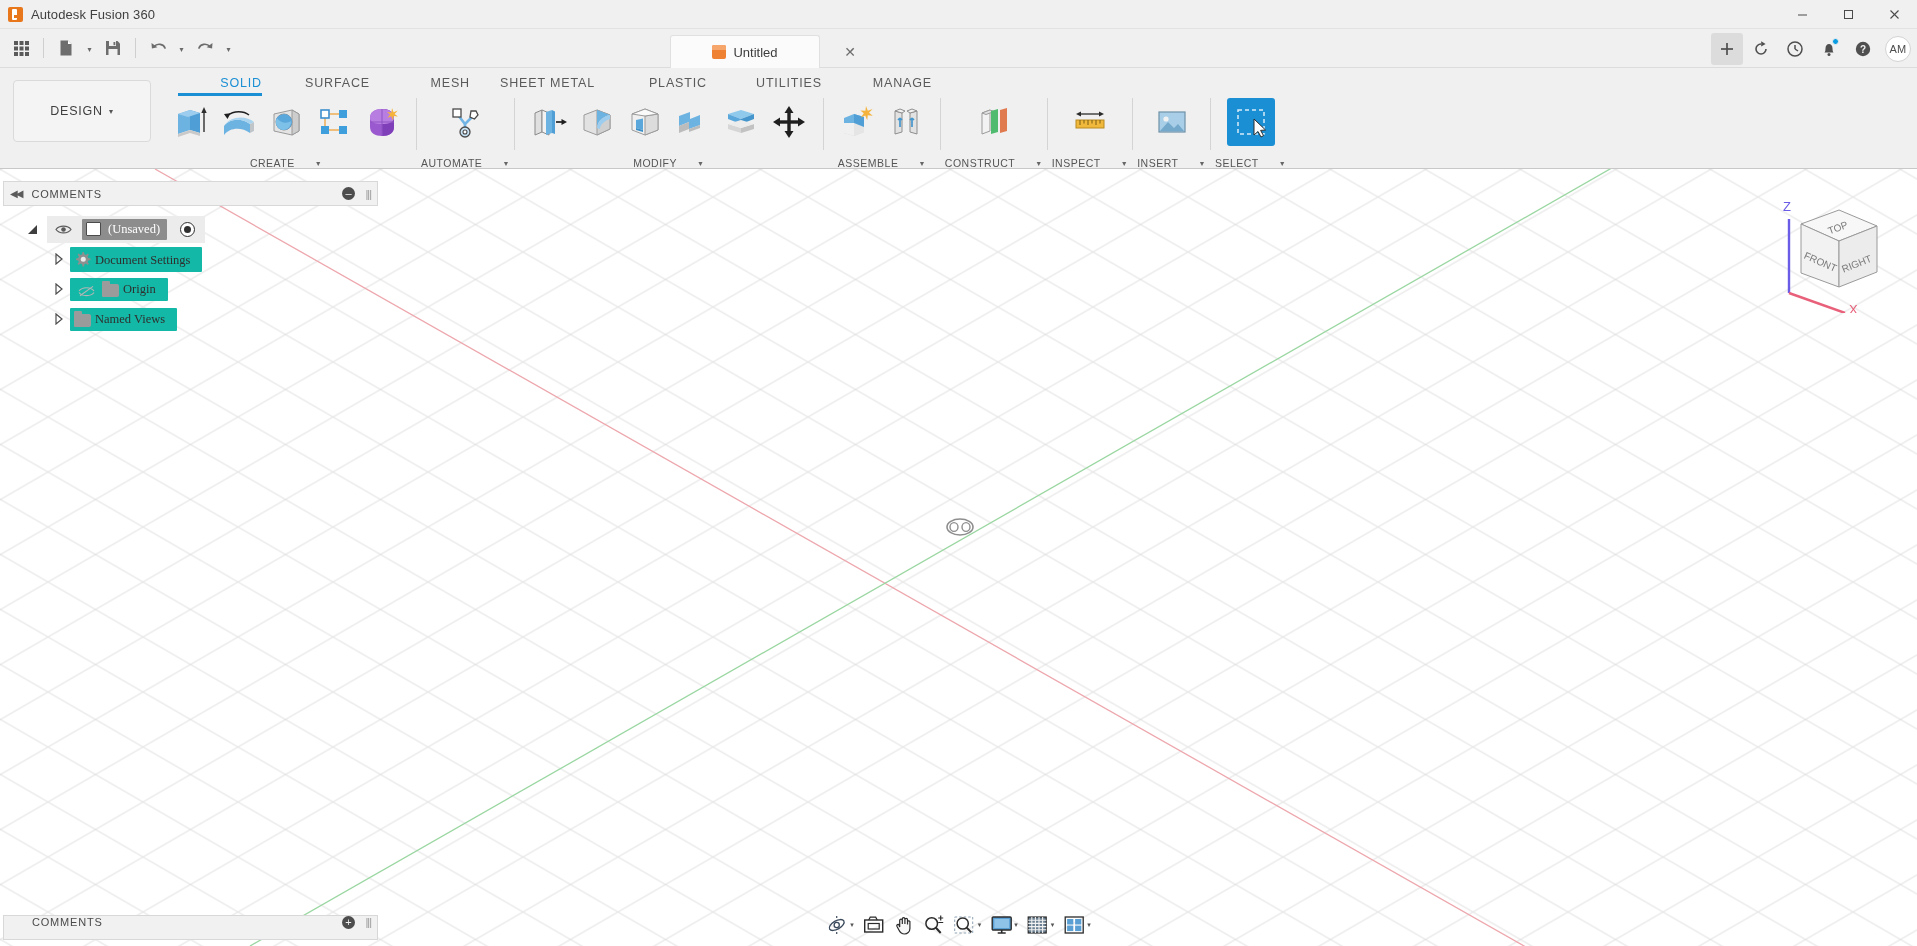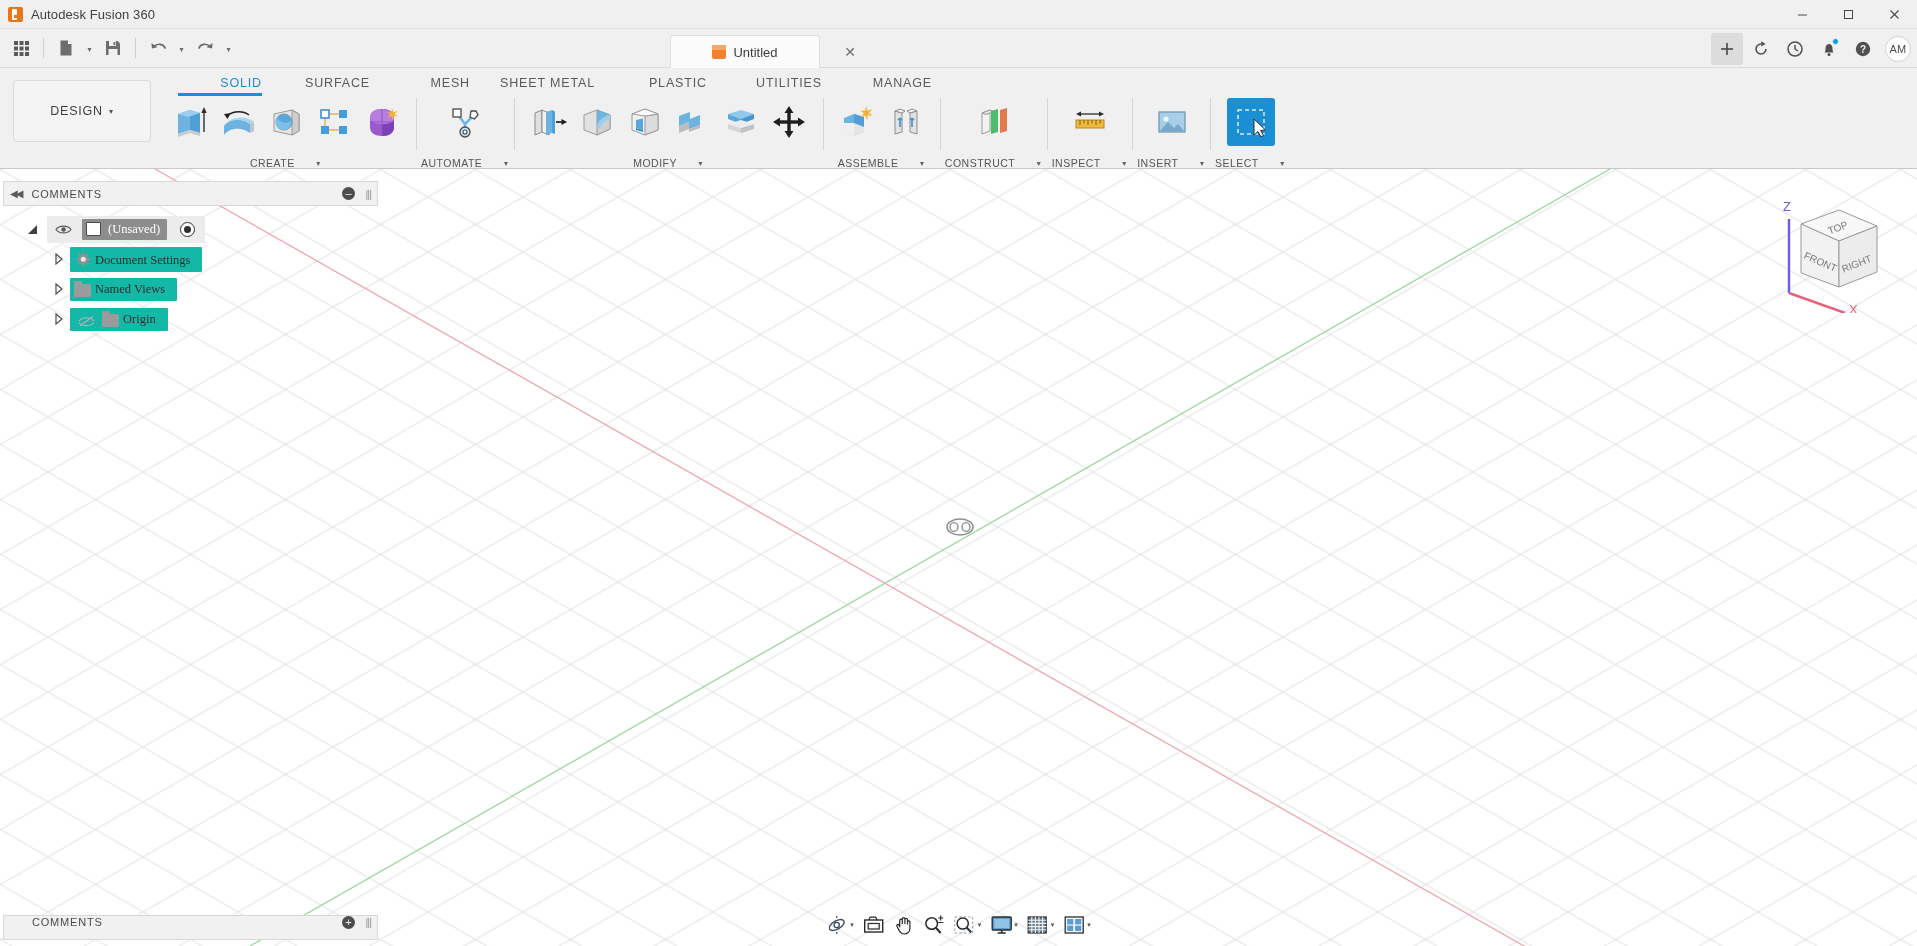--- a/index.html
+++ b/index.html
@@ -730,41 +730,41 @@
         </div>
       </div>
 
       <div class="trow" style="padding-left:45px">
         <span class="tarrow">
           <svg width="10" height="12" viewBox="0 0 10 12">
               <path d="M2 1 L8 6 L2 11 Z" fill="none" stroke="#4d4d4d" stroke-width="1.2"></path>
             </svg>
         </span>
         <div class="rowhl2">
-          <span class="folder"></span>
-          <span>Named Views</span>
-        </div>
-      </div>
-
-      <div class="trow" style="padding-left:45px">
-        <span class="tarrow">
-          <svg width="10" height="12" viewBox="0 0 10 12">
-              <path d="M2 1 L8 6 L2 11 Z" fill="none" stroke="#4d4d4d" stroke-width="1.2"></path>
-            </svg>
-        </span>
-        <div class="rowhl2">
           <span class="eye">
             <svg width="17" height="12" viewBox="0 0 17 12">
               <path d="M1 6 C4 1.6 13 1.6 16 6" fill="none" stroke="#b6b6b6" stroke-width="1.1"></path>
               <path d="M1 7.5 C4 11.6 13 11.6 16 7.5" fill="none" stroke="#b6b6b6" stroke-width="1.1"></path>
               <line x1="2" y1="10.8" x2="15" y2="1.4" stroke="#b6b6b6" stroke-width="1.1"></line>
             </svg>
           </span>
           <span class="folder"></span>
           <span>Origin</span>
+        </div>
+      </div>
+
+      <div class="trow" style="padding-left:45px">
+        <span class="tarrow">
+          <svg width="10" height="12" viewBox="0 0 10 12">
+              <path d="M2 1 L8 6 L2 11 Z" fill="none" stroke="#4d4d4d" stroke-width="1.2"></path>
+            </svg>
+        </span>
+        <div class="rowhl2">
+          <span class="folder"></span>
+          <span>Named Views</span>
         </div>
       </div>
 
     </div>
   </div>
 
   <div class="comments">
     <span style="width:12px"></span>
     <span>COMMENTS</span>
     <span class="spacer" style="margin-left:auto"></span>

